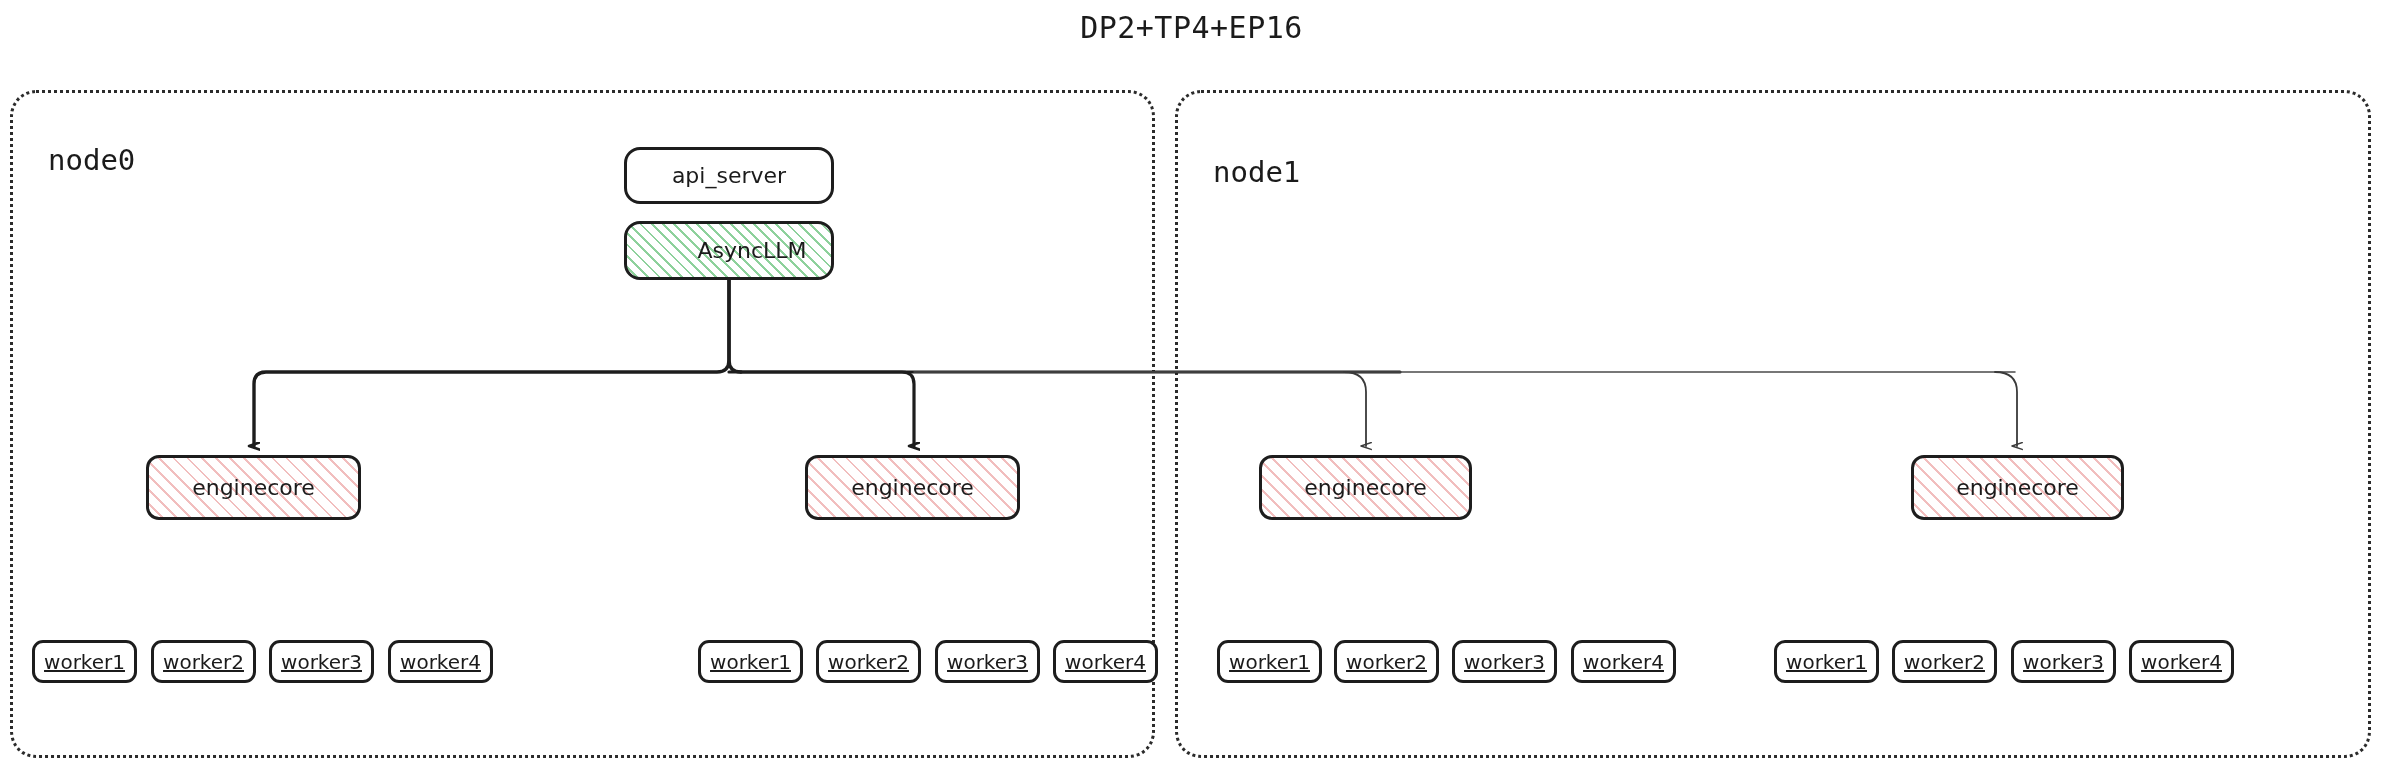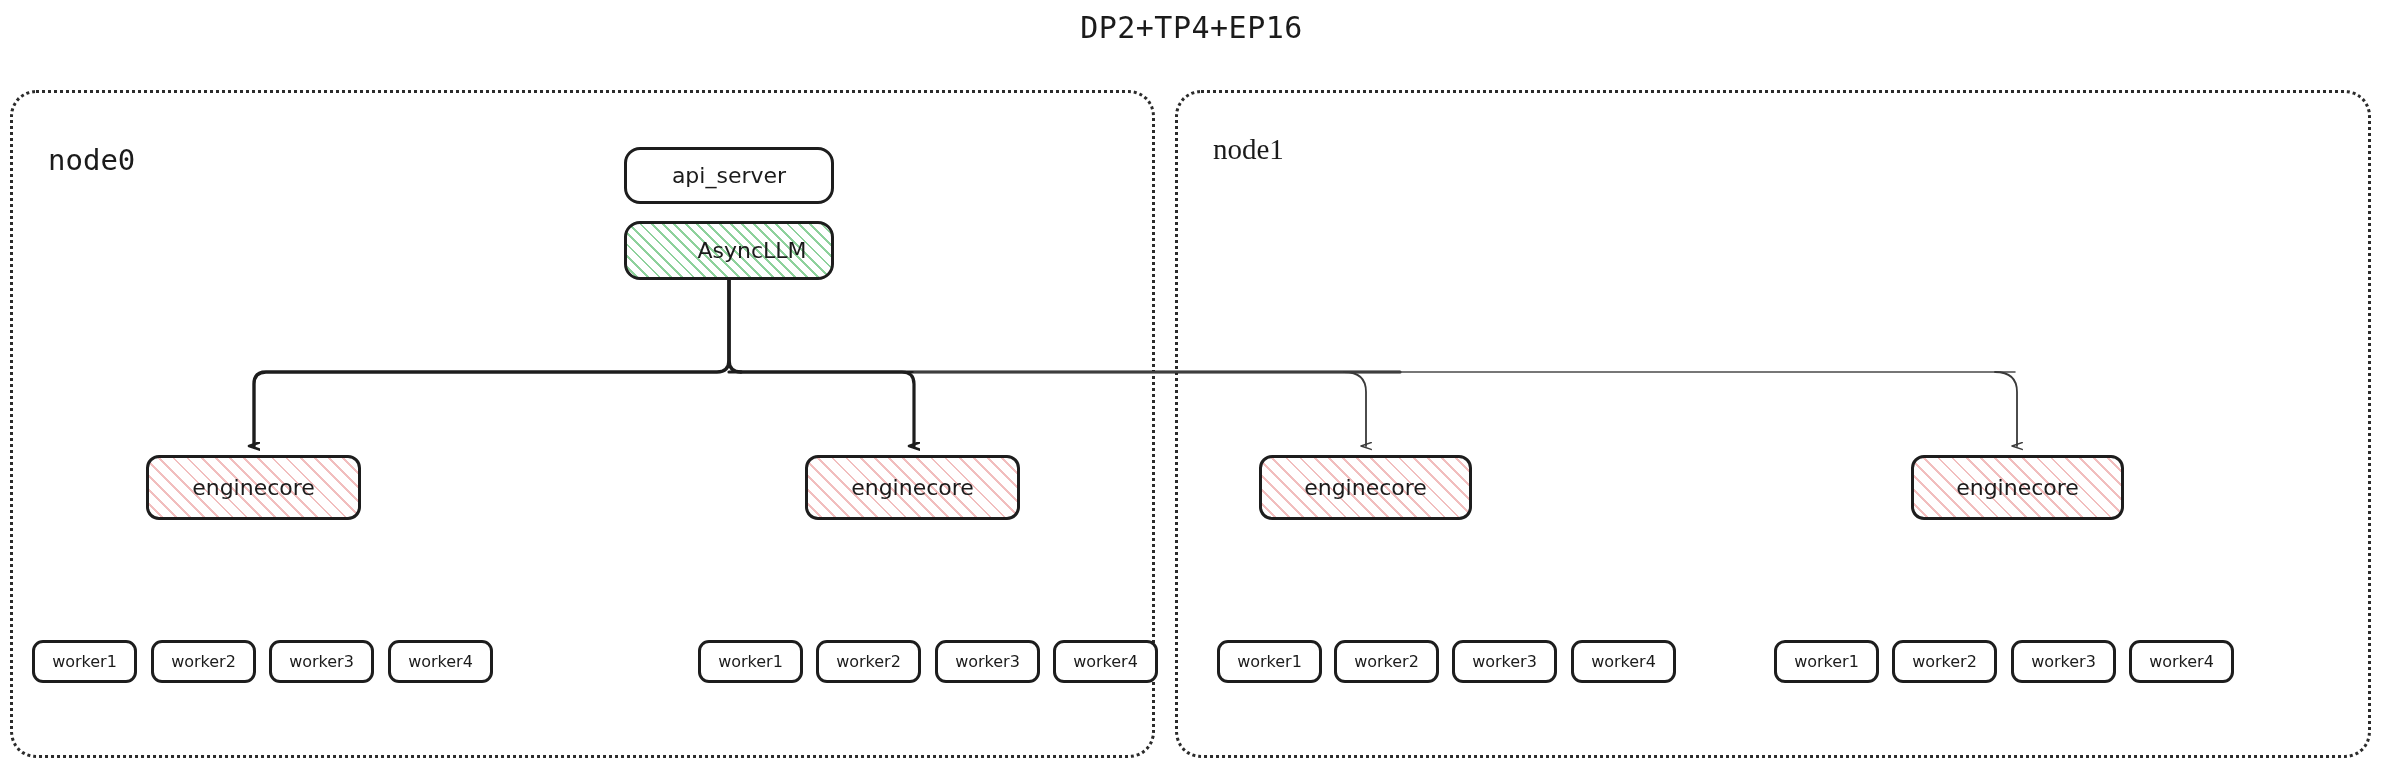--- a/index.html
+++ b/index.html
@@ -104,21 +104,22 @@
 
   .box-label {
     position: relative;
     z-index: 2;
     padding: 0 4px;
   }
 
   .worker-box {
     border-width: 3px;
     border-radius: 11px;
-    font-size: 16px;
+    font-size: 20px;
+    text-decoration: underline;
   }
 
   
   #wires {
     position: absolute;
     left: 0;
     top: 0;
     width: 2383px;
     height: 773px;
     pointer-events: none;
@@ -128,21 +129,21 @@
 <body>
 
 <div id="canvas">
 
   <div class="diagram-title">DP2+TP4+EP16</div>
 
   <div class="node-group" style="left:10px; top:90px; width:1145px; height:668px;"></div>
   <div class="node-label" style="left:48px; top:131px;">node0</div>
 
   <div class="node-group" style="left:1175px; top:90px; width:1196px; height:668px;"></div>
-  <div class="node-label" style="left:1213px; top:121px;font-family:Liberation Serif, serif;">node1</div>
+  <div class="node-label" style="left:1213px; top:143px;">node1</div>
 
   <svg id="wires" viewBox="0 0 2383 773" xmlns="http://www.w3.org/2000/svg">
     <defs>
       <marker id="arrowThick" markerWidth="14" markerHeight="14" refX="4.2" refY="6" orient="auto" markerUnits="userSpaceOnUse">
         <path d="M0.6,0.6 L4.2,11 L7.8,0.6" fill="none" stroke="#1d1d1d" stroke-width="2.6" stroke-linecap="round" stroke-linejoin="round"></path>
       </marker>
       <marker id="arrowThin" markerWidth="14" markerHeight="14" refX="4.2" refY="6" orient="auto" markerUnits="userSpaceOnUse">
         <path d="M0.8,0.8 L4.2,11 L7.6,0.8" fill="none" stroke="#3a3a3a" stroke-width="1.5" stroke-linecap="round" stroke-linejoin="round"></path>
       </marker>
     </defs>

